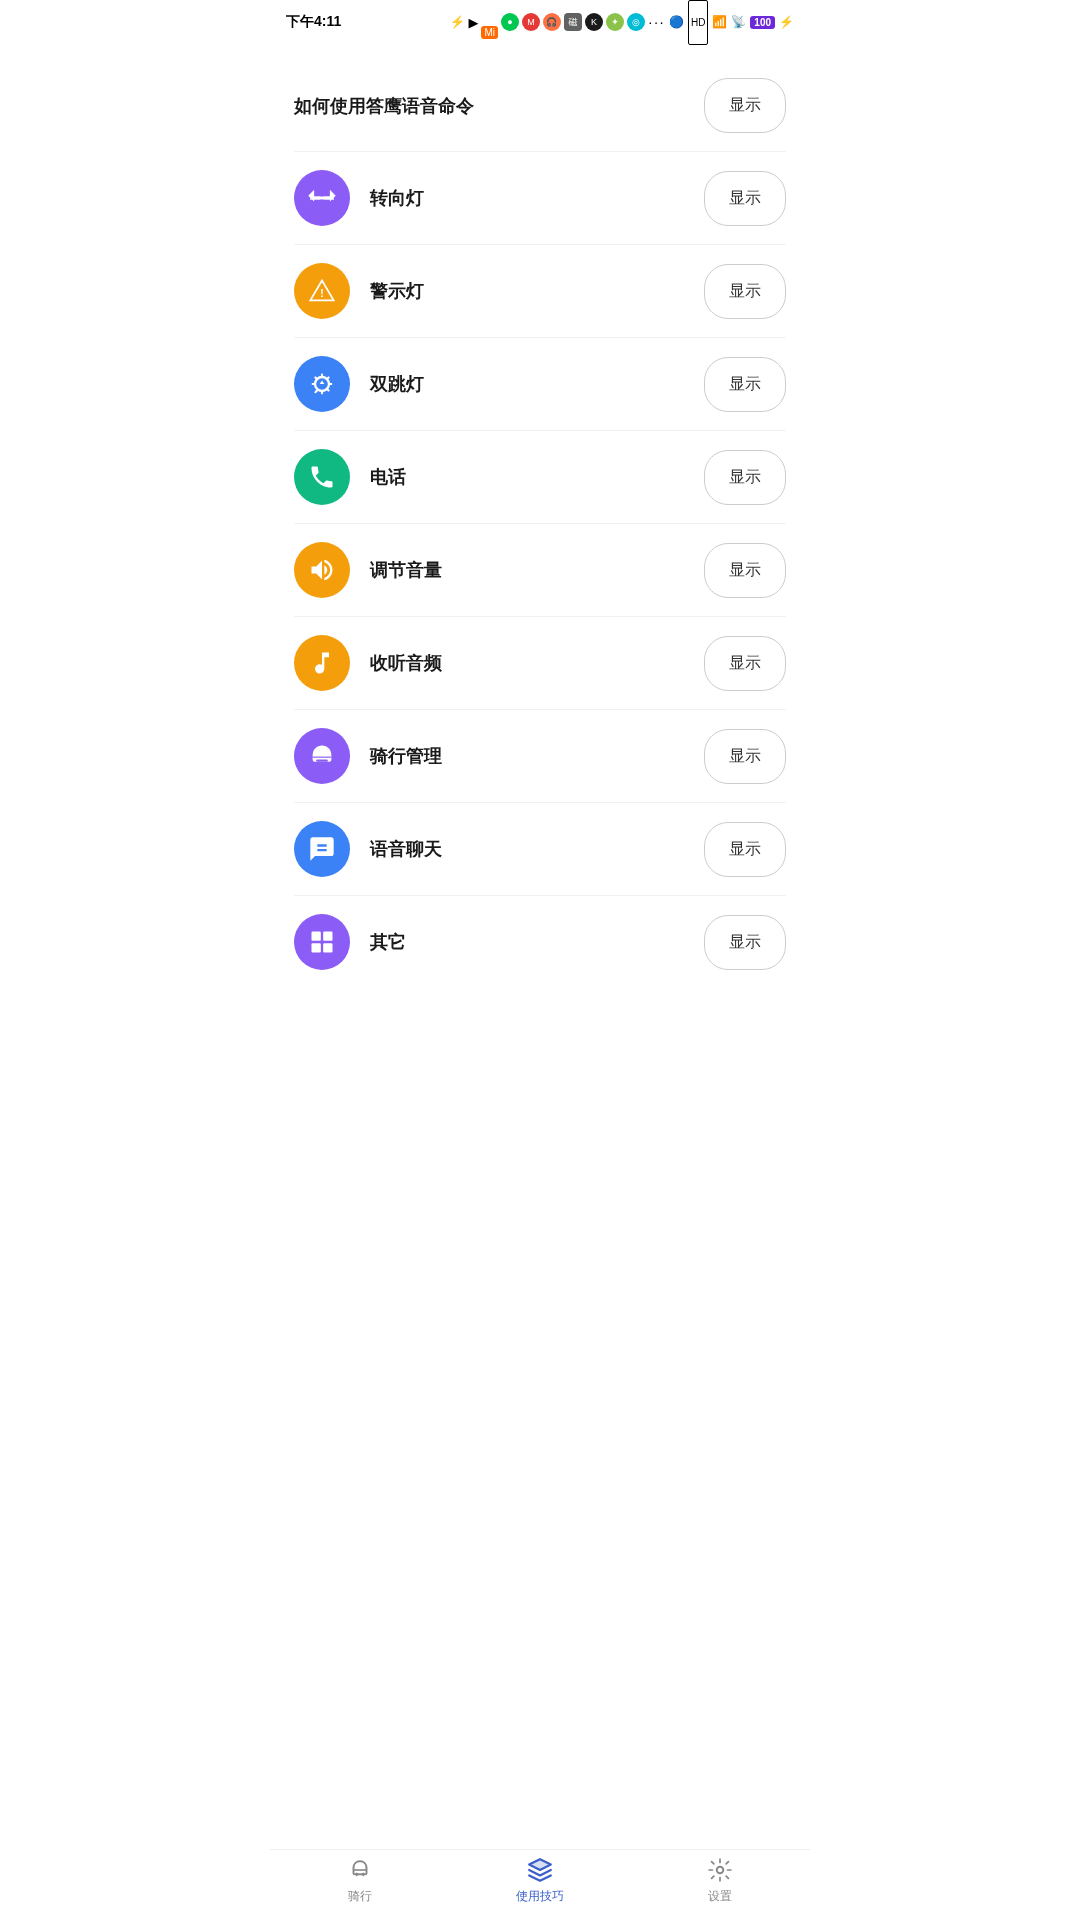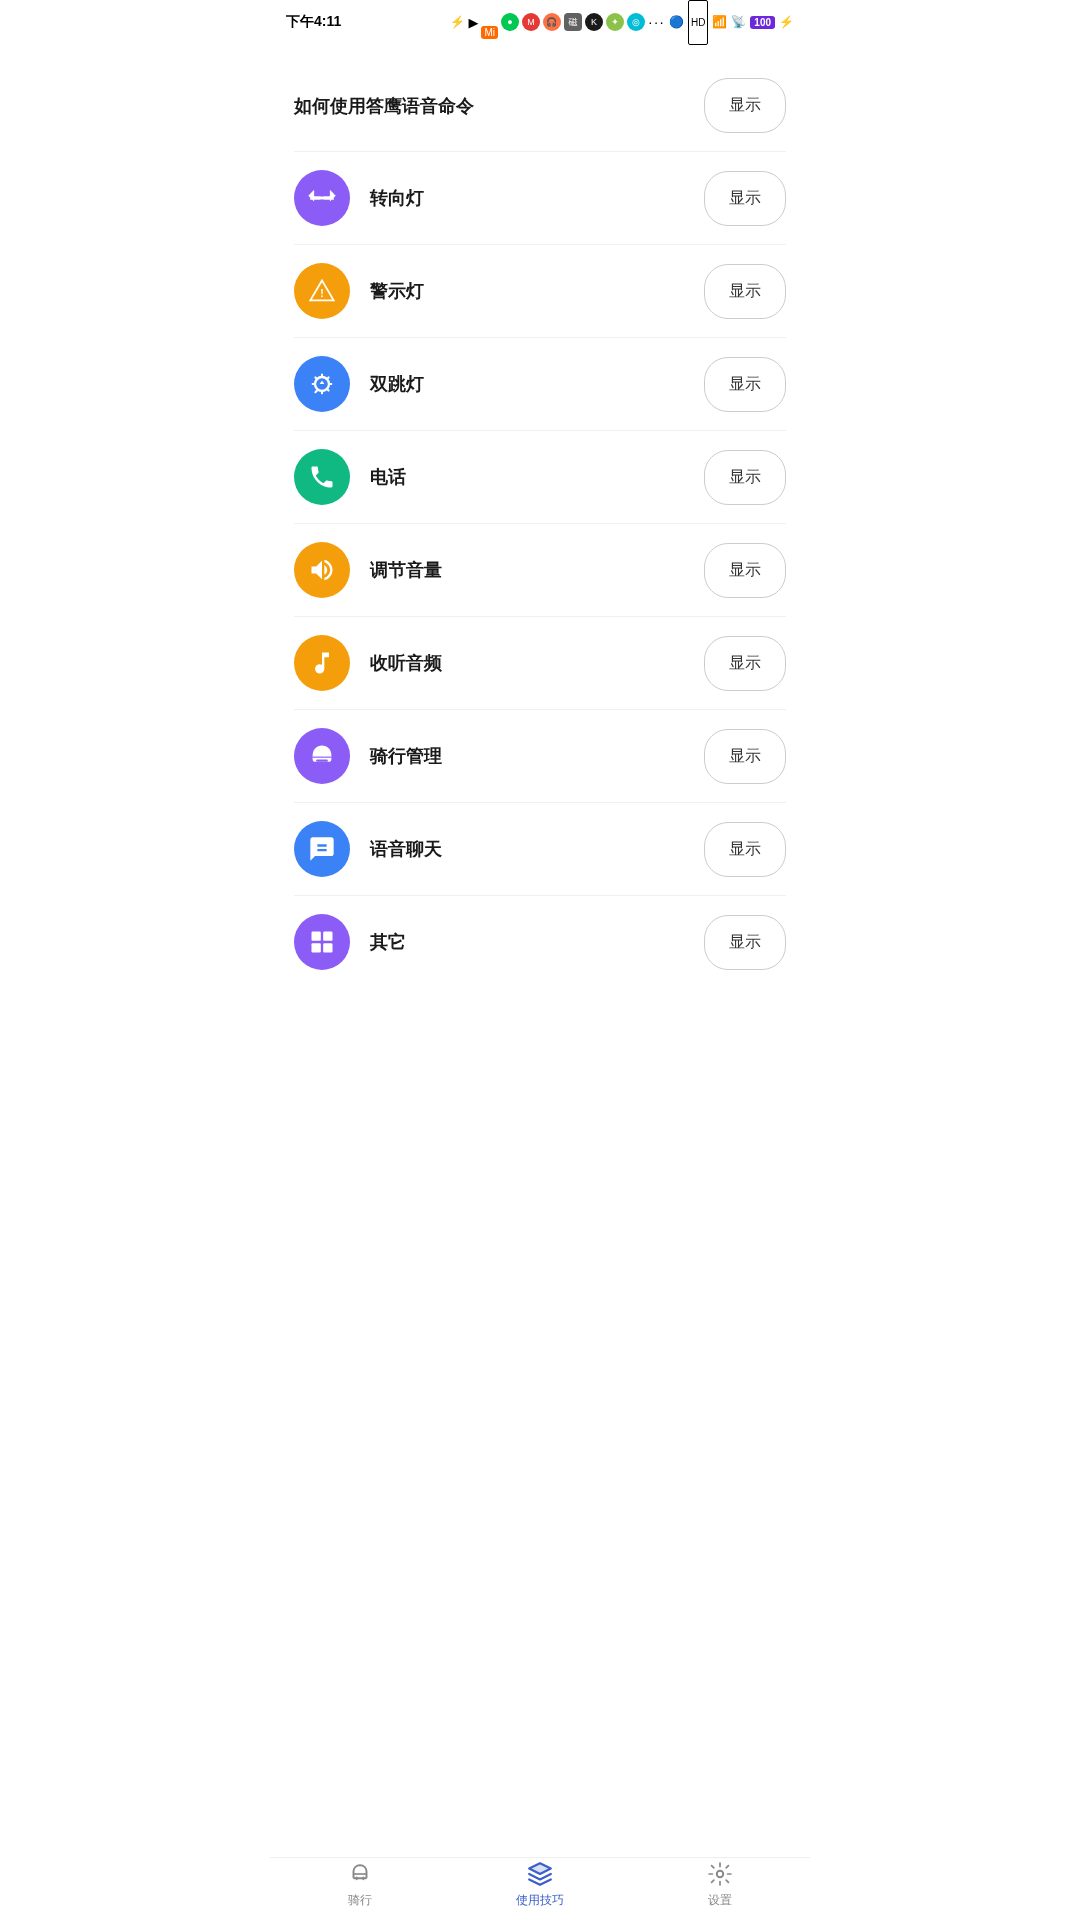--- a/index.html
+++ b/index.html
@@ -140,21 +140,21 @@
       bottom: 0;
       left: 50%;
       transform: translateX(-50%);
       width: 100%;
       max-width: 540px;
       background: #ffffff;
       border-top: 1px solid #eeeeee;
       display: flex;
       justify-content: space-around;
       align-items: center;
-      height: 64px;
+      height: 72px;
       padding-bottom: 10px;
     }
 
     .nav-item {
       display: flex;
       flex-direction: column;
       align-items: center;
       gap: 4px;
       cursor: pointer;
       flex: 1;

